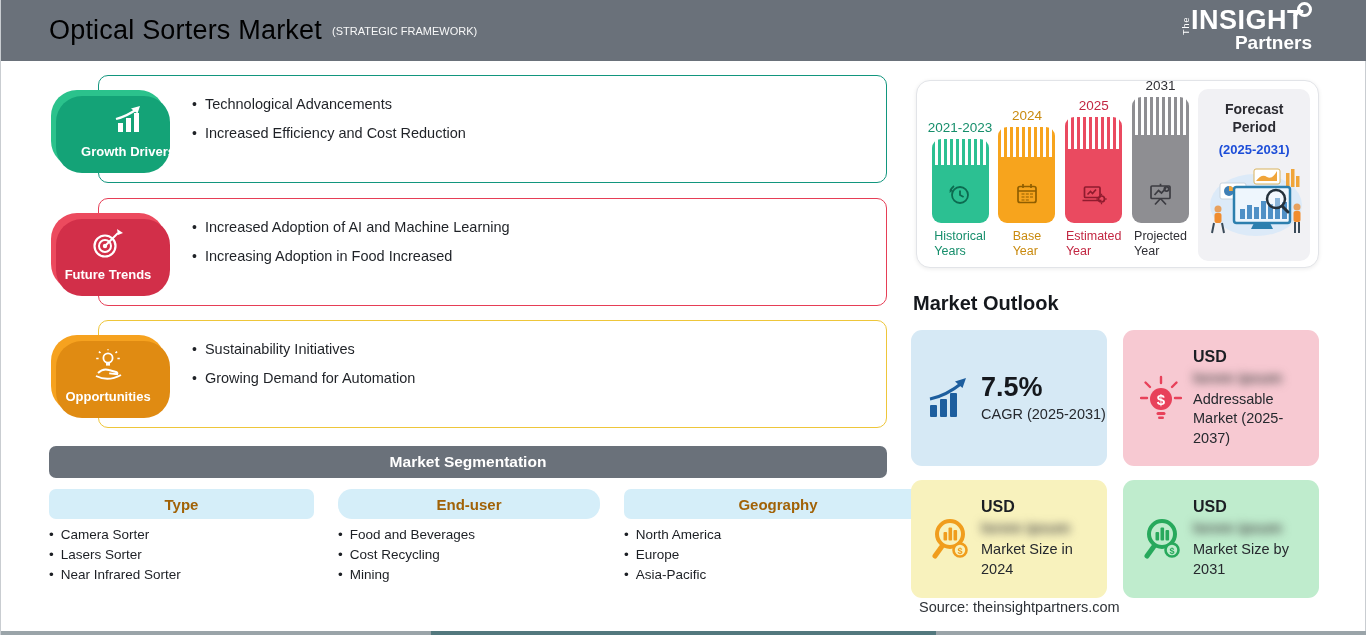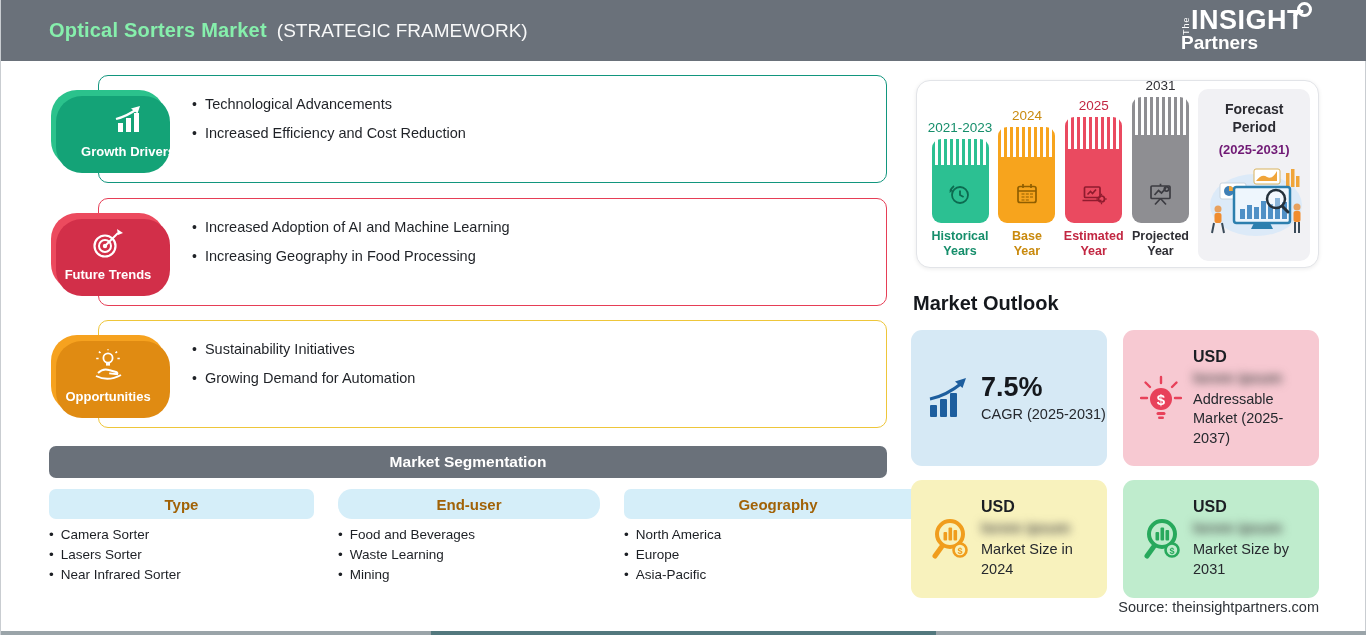--- a/index.html
+++ b/index.html
@@ -2,23 +2,23 @@
 <html><head>
 <meta charset="utf-8">
 <style>
   * { box-sizing: border-box; margin: 0; padding: 0; }
   html,body { width:1366px; height:635px; overflow:hidden; }
   body { font-family:"Liberation Sans", sans-serif; background:#fff; position:relative; }
   .page { position:absolute; inset:0; background:#fff; border-left:1px solid #c9cdd1; border-right:1px solid #c9cdd1; }
 
   
   .hdr { position:absolute; top:0; left:0; width:1366px; height:61px; background:#6a717a; display:flex; align-items:center; padding:0 55px 0 48px; }
-  .hdr-title { color:#86efac; font-size:20px; font-weight:700; letter-spacing:0.2px; }
-  .hdr-sub { color:rgba(255,255,255,0.95); font-size:19px; font-weight:400; margin-left:10px; }
-  .logo { margin-left:auto; color:#fff; display:flex; flex-direction:column; align-items:flex-start; }
+  .hdr-title { color:#000000; font-size:27px; font-weight:400; letter-spacing:0.2px; }
+  .hdr-sub { color:rgba(255,255,255,0.95); font-size:11px; font-weight:400; margin-left:10px; }
+  .logo { margin-left:auto; color:#fff; display:flex; flex-direction:column; align-items:flex-end; }
   .logo-row { display:flex; align-items:flex-start; }
   .logo-the { writing-mode:vertical-rl; transform:rotate(180deg); font-size:9px; font-weight:400; letter-spacing:1px; height:24px; margin-top:4px; }
   .logo-insight { font-size:27px; font-weight:700; line-height:1; letter-spacing:0.5px; }
   .logo-lens { width:15px; height:15px; border:3px solid #fff; border-radius:50%; margin-left:-7px; margin-top:-5px; position:relative; }
   .logo-lens::after { content:""; position:absolute; width:3px; height:10px; background:#fff; left:-4px; bottom:-4px; transform:rotate(40deg); }
   .logo-partners { font-size:19px; font-weight:700; margin-top:-3px; }
 
   
   .dbox { position:absolute; left:97px; width:789px; height:108px; background:#fff; border-radius:10px; border:1.6px solid var(--b); padding:20px 20px 10px 93px; }
   .bullet { display:flex; font-size:14.5px; color:#1f2227; margin-bottom:13px; }
@@ -43,51 +43,51 @@
   .seg-item { display:flex; font-size:13.5px; color:#1c1f24; line-height:20px; }
   .seg-item .dot { margin-right:7px; }
 
   
   .tl-card { position:absolute; left:915px; top:80px; width:403px; height:188px; background:#fff; border:1px solid #e2e4e8; border-radius:14px; box-shadow:0 1px 4px rgba(0,0,0,0.08); display:flex; align-items:flex-end; padding:8px 8px 6px 12px; }
   .tl-col { display:flex; flex-direction:column; align-items:center; justify-content:flex-end; width:62px; margin-right:5px; }
   .tl-year { font-size:13.5px; font-weight:400; margin-bottom:4px; white-space:nowrap; color:var(--cd); }
   .tl-bar { width:57px; border-radius:9px; overflow:hidden; display:flex; flex-direction:column; }
   .tl-stripes { background:repeating-linear-gradient(90deg, var(--c) 0 3px, #fff 3px 6px); }
   .tl-solid { background:var(--c); flex:1; display:flex; align-items:flex-end; justify-content:center; padding-bottom:12px; color:var(--icon); }
-  .tl-label { font-size:12.5px; font-weight:700; text-align:center; line-height:1.2; margin-top:6px; color:var(--cd); height:32px; }
+  .tl-label { font-size:12.5px; font-weight:400; text-align:left; line-height:1.2; margin-top:6px; color:var(--cd); height:32px; }
   .col-g { --c:#2cc092; --cd:#168e6b; --icon:#0c6b50; }
   .col-o { --c:#f7a41d; --cd:#c98a0e; --icon:#8f5e00; }
   .col-r { --c:#ea4a60; --cd:#c22742; --icon:#8f1b2e; }
   .col-k { --c:#8e8e92; --cd:#2f2f35; --icon:#3c3c42; }
   .bar-h1 { height:84px; }  .bar-h1 .tl-stripes { height:26px; }
   .bar-h2 { height:96px; }  .bar-h2 .tl-stripes { height:30px; }
   .bar-h3 { height:106px; } .bar-h3 .tl-stripes { height:32px; }
   .bar-h4 { height:126px; } .bar-h4 .tl-stripes { height:38px; }
   .fc-panel { width:112px; height:172px; background:#f1f1f4; border-radius:10px; margin-left:2px; display:flex; flex-direction:column; align-items:center; padding-top:12px; }
   .fc-title { font-size:14px; font-weight:700; color:#2b2b31; text-align:center; line-height:1.25; }
-  .fc-range { font-size:13px; font-weight:700; color:#701a75; margin-top:6px; }
+  .fc-range { font-size:13px; font-weight:700; color:#1d4ed8; margin-top:6px; }
   .fc-illus { margin-top:4px; }
 
   
   .mo-head { position:absolute; left:912px; top:292px; font-size:20px; font-weight:700; color:#15181d; }
   .mo-card { position:absolute; border-radius:11px; display:flex; align-items:center; padding:12px 12px 12px 14px; }
   .mo-card .txt { display:flex; flex-direction:column; }
   .mo-card .cur { font-size:16px; font-weight:700; color:#1b1e23; }
   .mo-card .blurred { font-size:15px; font-weight:700; color:#4a4a4a; filter:blur(5px); margin:3px 0 4px; white-space:nowrap; }
   .mo-card .cap { font-size:14.5px; color:#26292e; line-height:1.35; }
   .card-cagr { left:910px; top:330px; width:196px; height:136px; background:#d6e9f5; }
   .card-cagr .big { font-size:27px; font-weight:700; color:#15181d; }
   .card-cagr .cap { margin-top:2px; white-space:nowrap; }
   .card-addr { left:1122px; top:330px; width:196px; height:136px; background:#f7c9d2; align-items:center; }
   .card-2024 { left:910px; top:480px; width:196px; height:118px; background:#f8f2bd; }
   .card-2031 { left:1122px; top:480px; width:196px; height:118px; background:#bfeccd; }
   .mo-icon { flex:0 0 48px; display:flex; align-items:center; justify-content:center; margin-right:8px; }
   .ic-orange { color:#f09d1d; } .ic-green { color:#27a95c; }
 
-  .source { position:absolute; top:599px; left:918px; width:400px; text-align:right; font-size:14.5px; color:#2e3237; }
+  .source { position:absolute; top:599px; left:918px; width:400px; font-size:14.5px; color:#2e3237; }
 
   
   .bottom-line { position:absolute; bottom:0; left:0; width:1366px; height:4px; background:#9aa4a9; }
   .bottom-line .teal { position:absolute; left:430px; width:505px; height:4px; background:#53787e; }
 </style>
 </head>
 <body>
 
 <div class="page">
 
@@ -127,21 +127,21 @@
     <span class="badge-label">Growth Drivers</span>
   </div>
 
   <div class="dbox row-trends" style="top:198px;">
     <div class="bullet">
         <span class="dot">•</span>
         <span>Increased Adoption of AI and Machine Learning</span>
       </div>
     <div class="bullet">
         <span class="dot">•</span>
-        <span>Increasing Geography in Food Processing</span>
+        <span>Increasing Adoption in Food Increased</span>
       </div>
   </div>
   <div class="badge row-trends" style="top:213px;text-align:right;">
     <span>
       <svg width="34" height="32" viewBox="0 0 34 32" fill="none" stroke="#fff">
         <circle cx="14" cy="19" r="10.5" stroke-width="2.2"></circle>
         <circle cx="14" cy="19" r="6" stroke-width="2"></circle>
         <circle cx="14" cy="19" r="2.2" fill="#fff" stroke="none"></circle>
         <line x1="14" y1="19" x2="27" y2="6" stroke-width="2"></line>
         <polygon points="26,2 32,6 27,8" fill="#fff" stroke="none"></polygon>
@@ -192,21 +192,21 @@
         <span>Near Infrared Sorter</span>
       </div>
   </div>
   <div class="seg-list l2">
     <div class="seg-item">
         <span class="dot">•</span>
         <span>Food and Beverages</span>
       </div>
     <div class="seg-item">
         <span class="dot">•</span>
-        <span>Waste Learning</span>
+        <span>Cost Recycling</span>
       </div>
     <div class="seg-item">
         <span class="dot">•</span>
         <span>Mining</span>
       </div>
   </div>
   <div class="seg-list l3">
     <div class="seg-item">
         <span class="dot">•</span>
         <span>North America</span>

